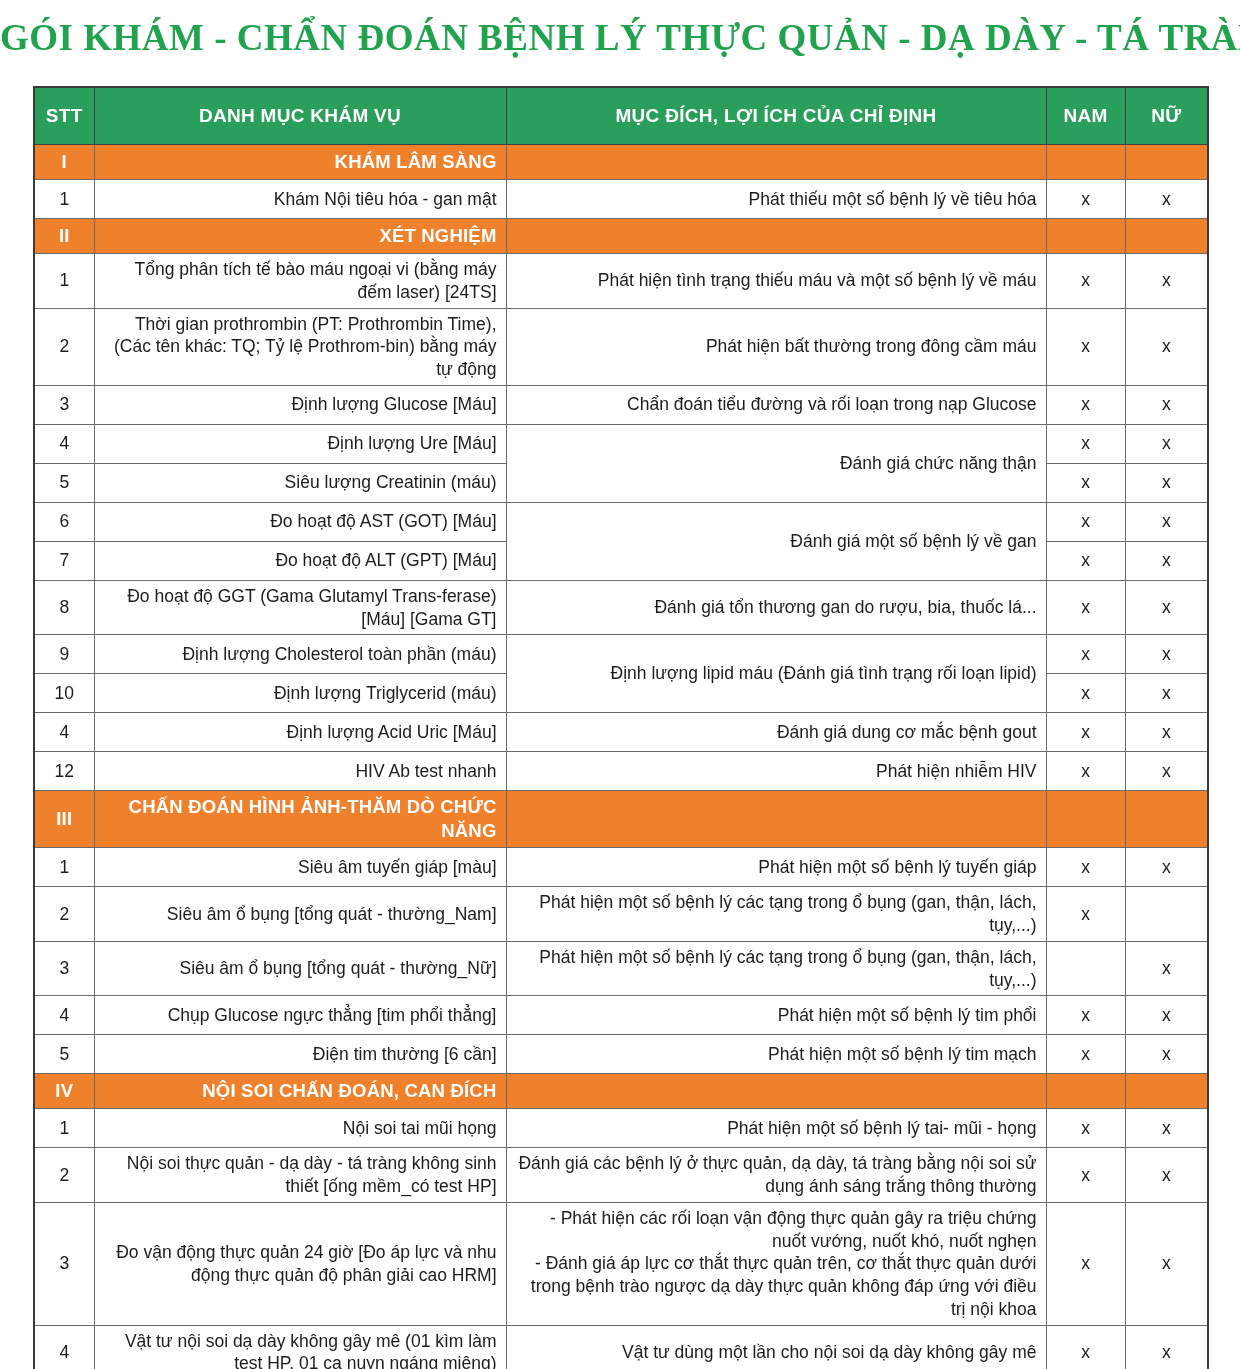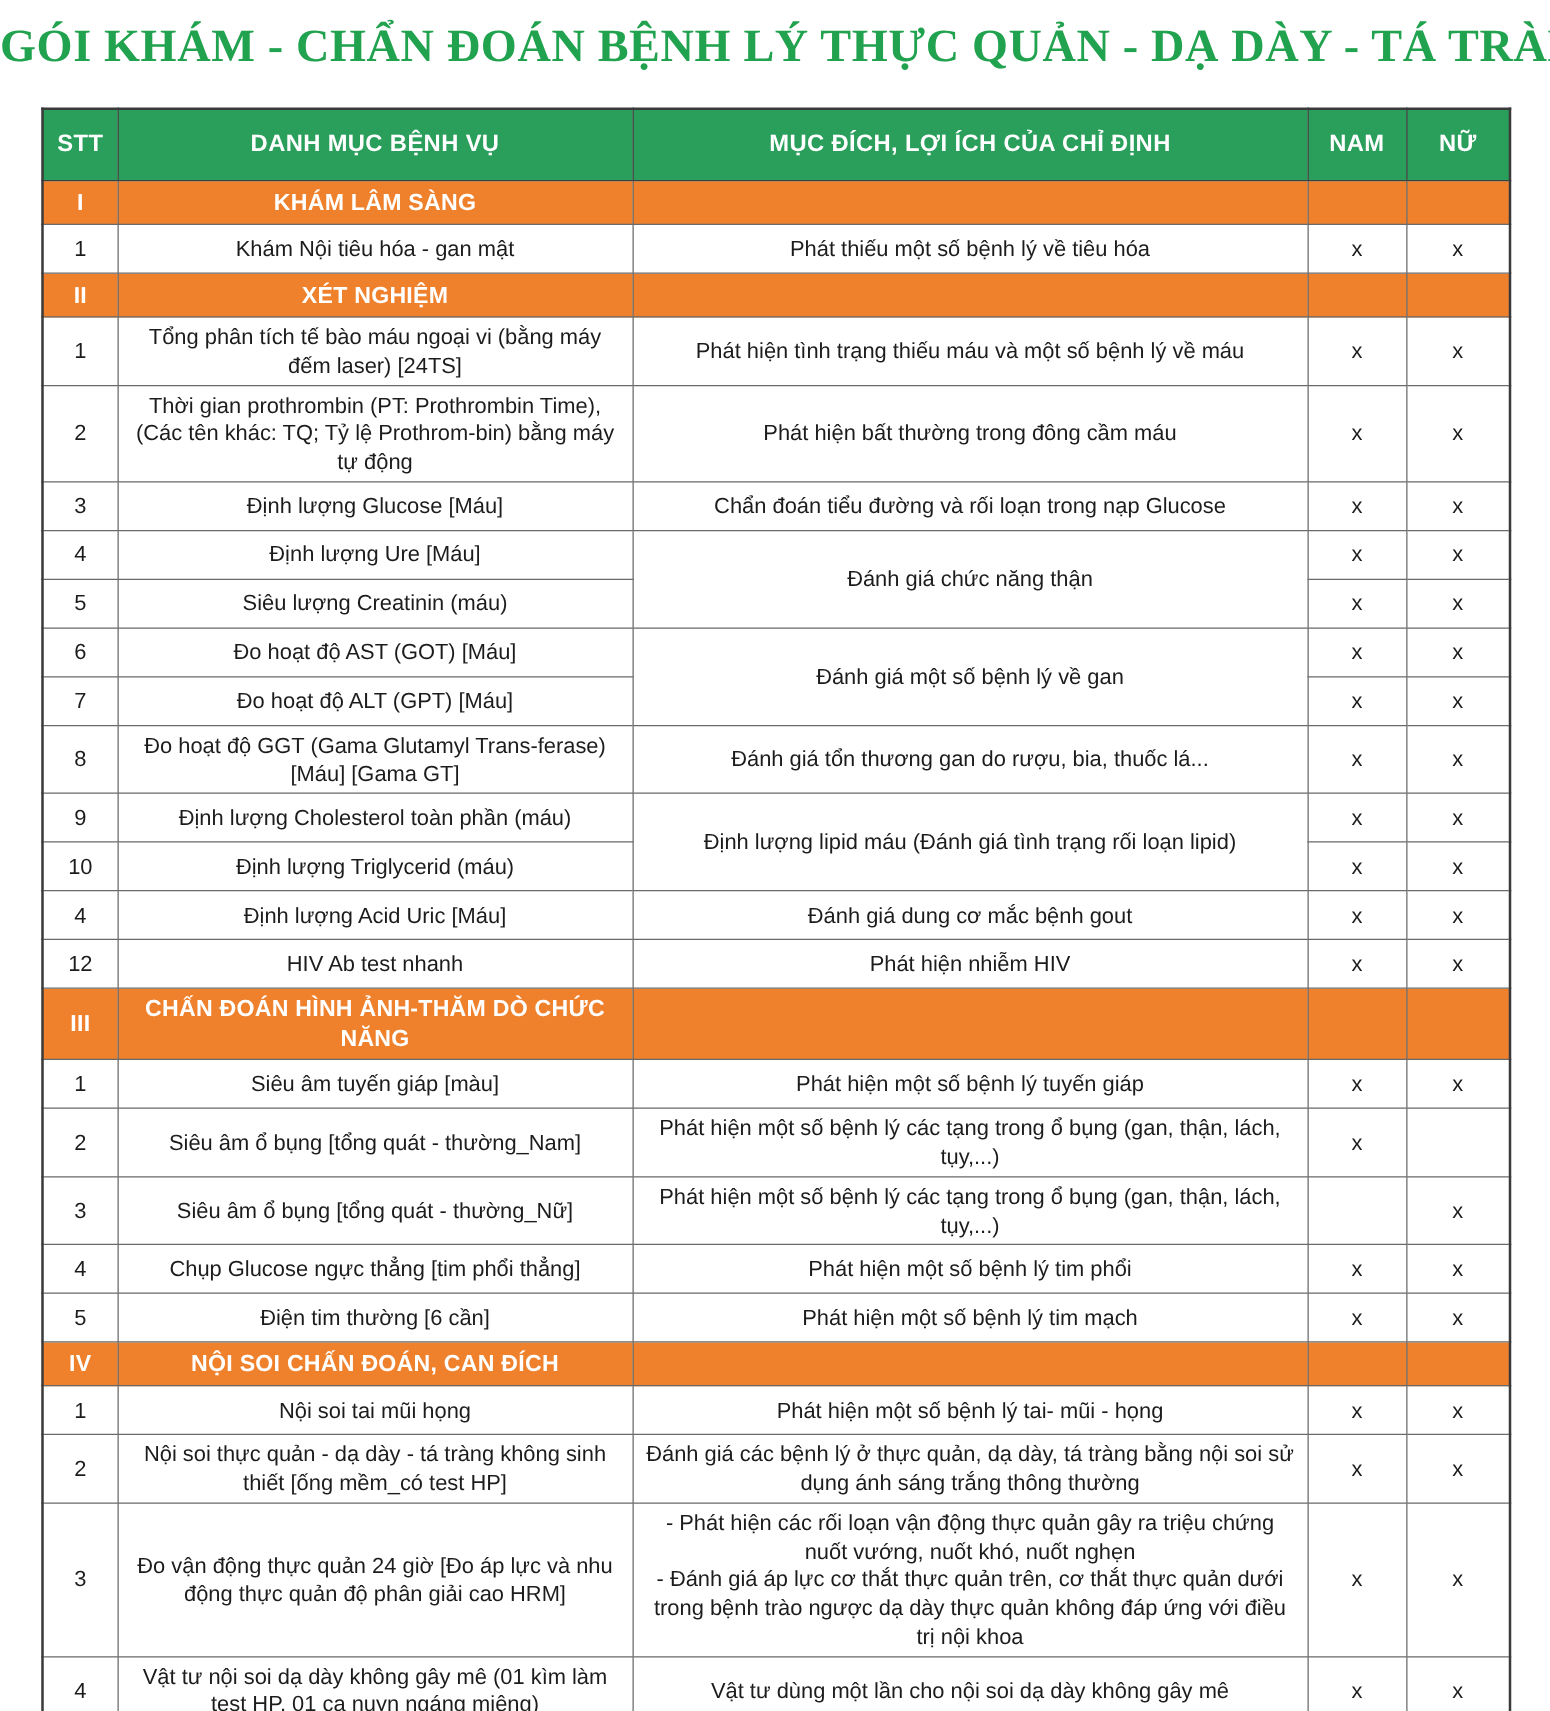--- a/index.html
+++ b/index.html
@@ -29,21 +29,21 @@
   col.c0{width:60px}col.c1{width:412px}col.c2{width:540px}col.c3{width:79px}col.c4{width:83px}
   th{
     background:var(--header-green);color:#fff;font-weight:bold;font-size:19px;
     height:56px;border:1px solid #404040;padding:0 4px;letter-spacing:.3px;
   }
   td{
     border:1px solid var(--border);vertical-align:middle;
     font-size:17.5px;line-height:1.3;padding:3px 4px;
   }
   td.c-stt,td.c-nam,td.c-nu{text-align:center;}
-  td.c-service,td.c-purpose{padding:4px 9px;text-align:center;}
+  td.c-service,td.c-purpose{padding:4px 9px;text-align:right;}
   td.c-purpose{white-space:pre-line;}
   tr.item td{height:30px;}
   tr.section td{
     background:var(--section-orange);height:26px;color:#fff;
   }
   tr.section td.c-service,tr.section td.c-stt{
     font-weight:bold;font-size:18.5px;letter-spacing:.2px;
   }
 </style>
 </head>
@@ -57,21 +57,21 @@
     <colgroup>
       <col class="c0">
         <col class="c1">
         <col class="c2">
         <col class="c3">
         <col class="c4">
     </colgroup>
     <thead>
       <tr>
         <th>STT</th>
-        <th>DANH MỤC BỆNH VỤ</th>
+        <th>DANH MỤC KHÁM VỤ</th>
         <th>MỤC ĐÍCH, LỢI ÍCH CỦA CHỈ ĐỊNH</th>
         <th>NAM</th>
         <th>NỮ</th>
       </tr>
     </thead>
     <tbody id="table-body">
         <tr class="section">
           <td class="c-stt">I</td>
           <td class="c-service">KHÁM LÂM SÀNG</td>
           <td class="c-purpose"></td>

